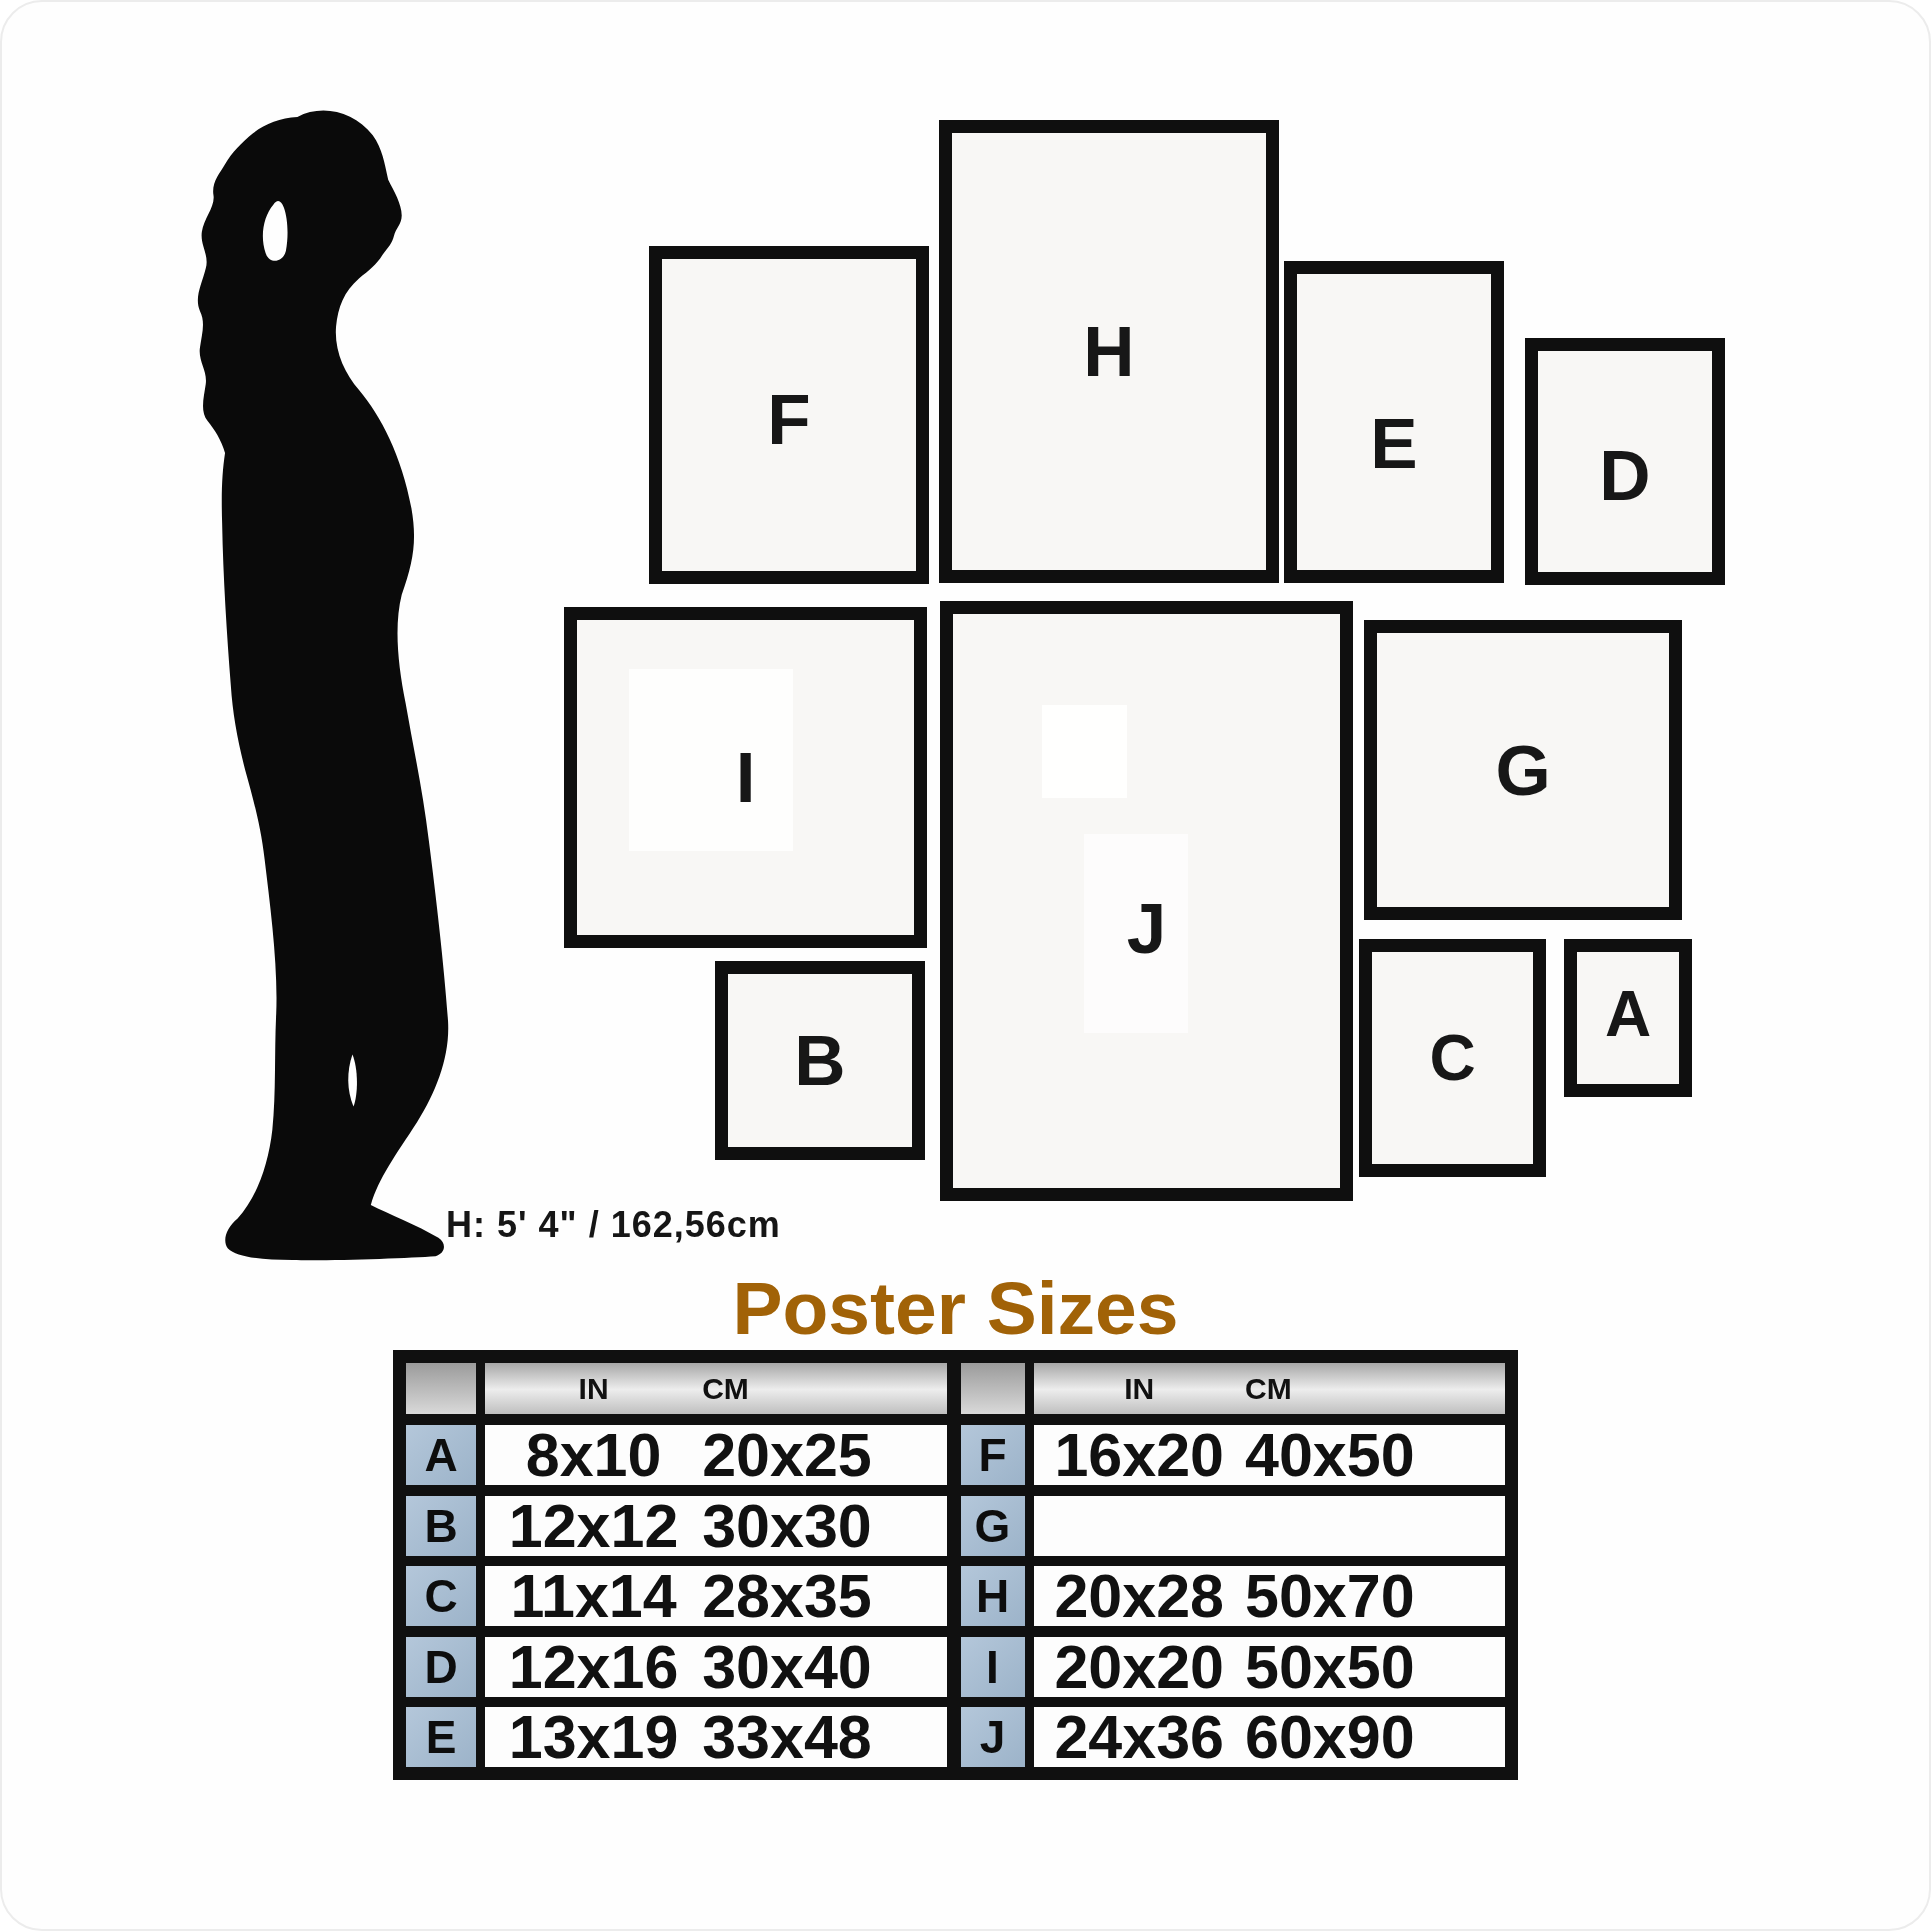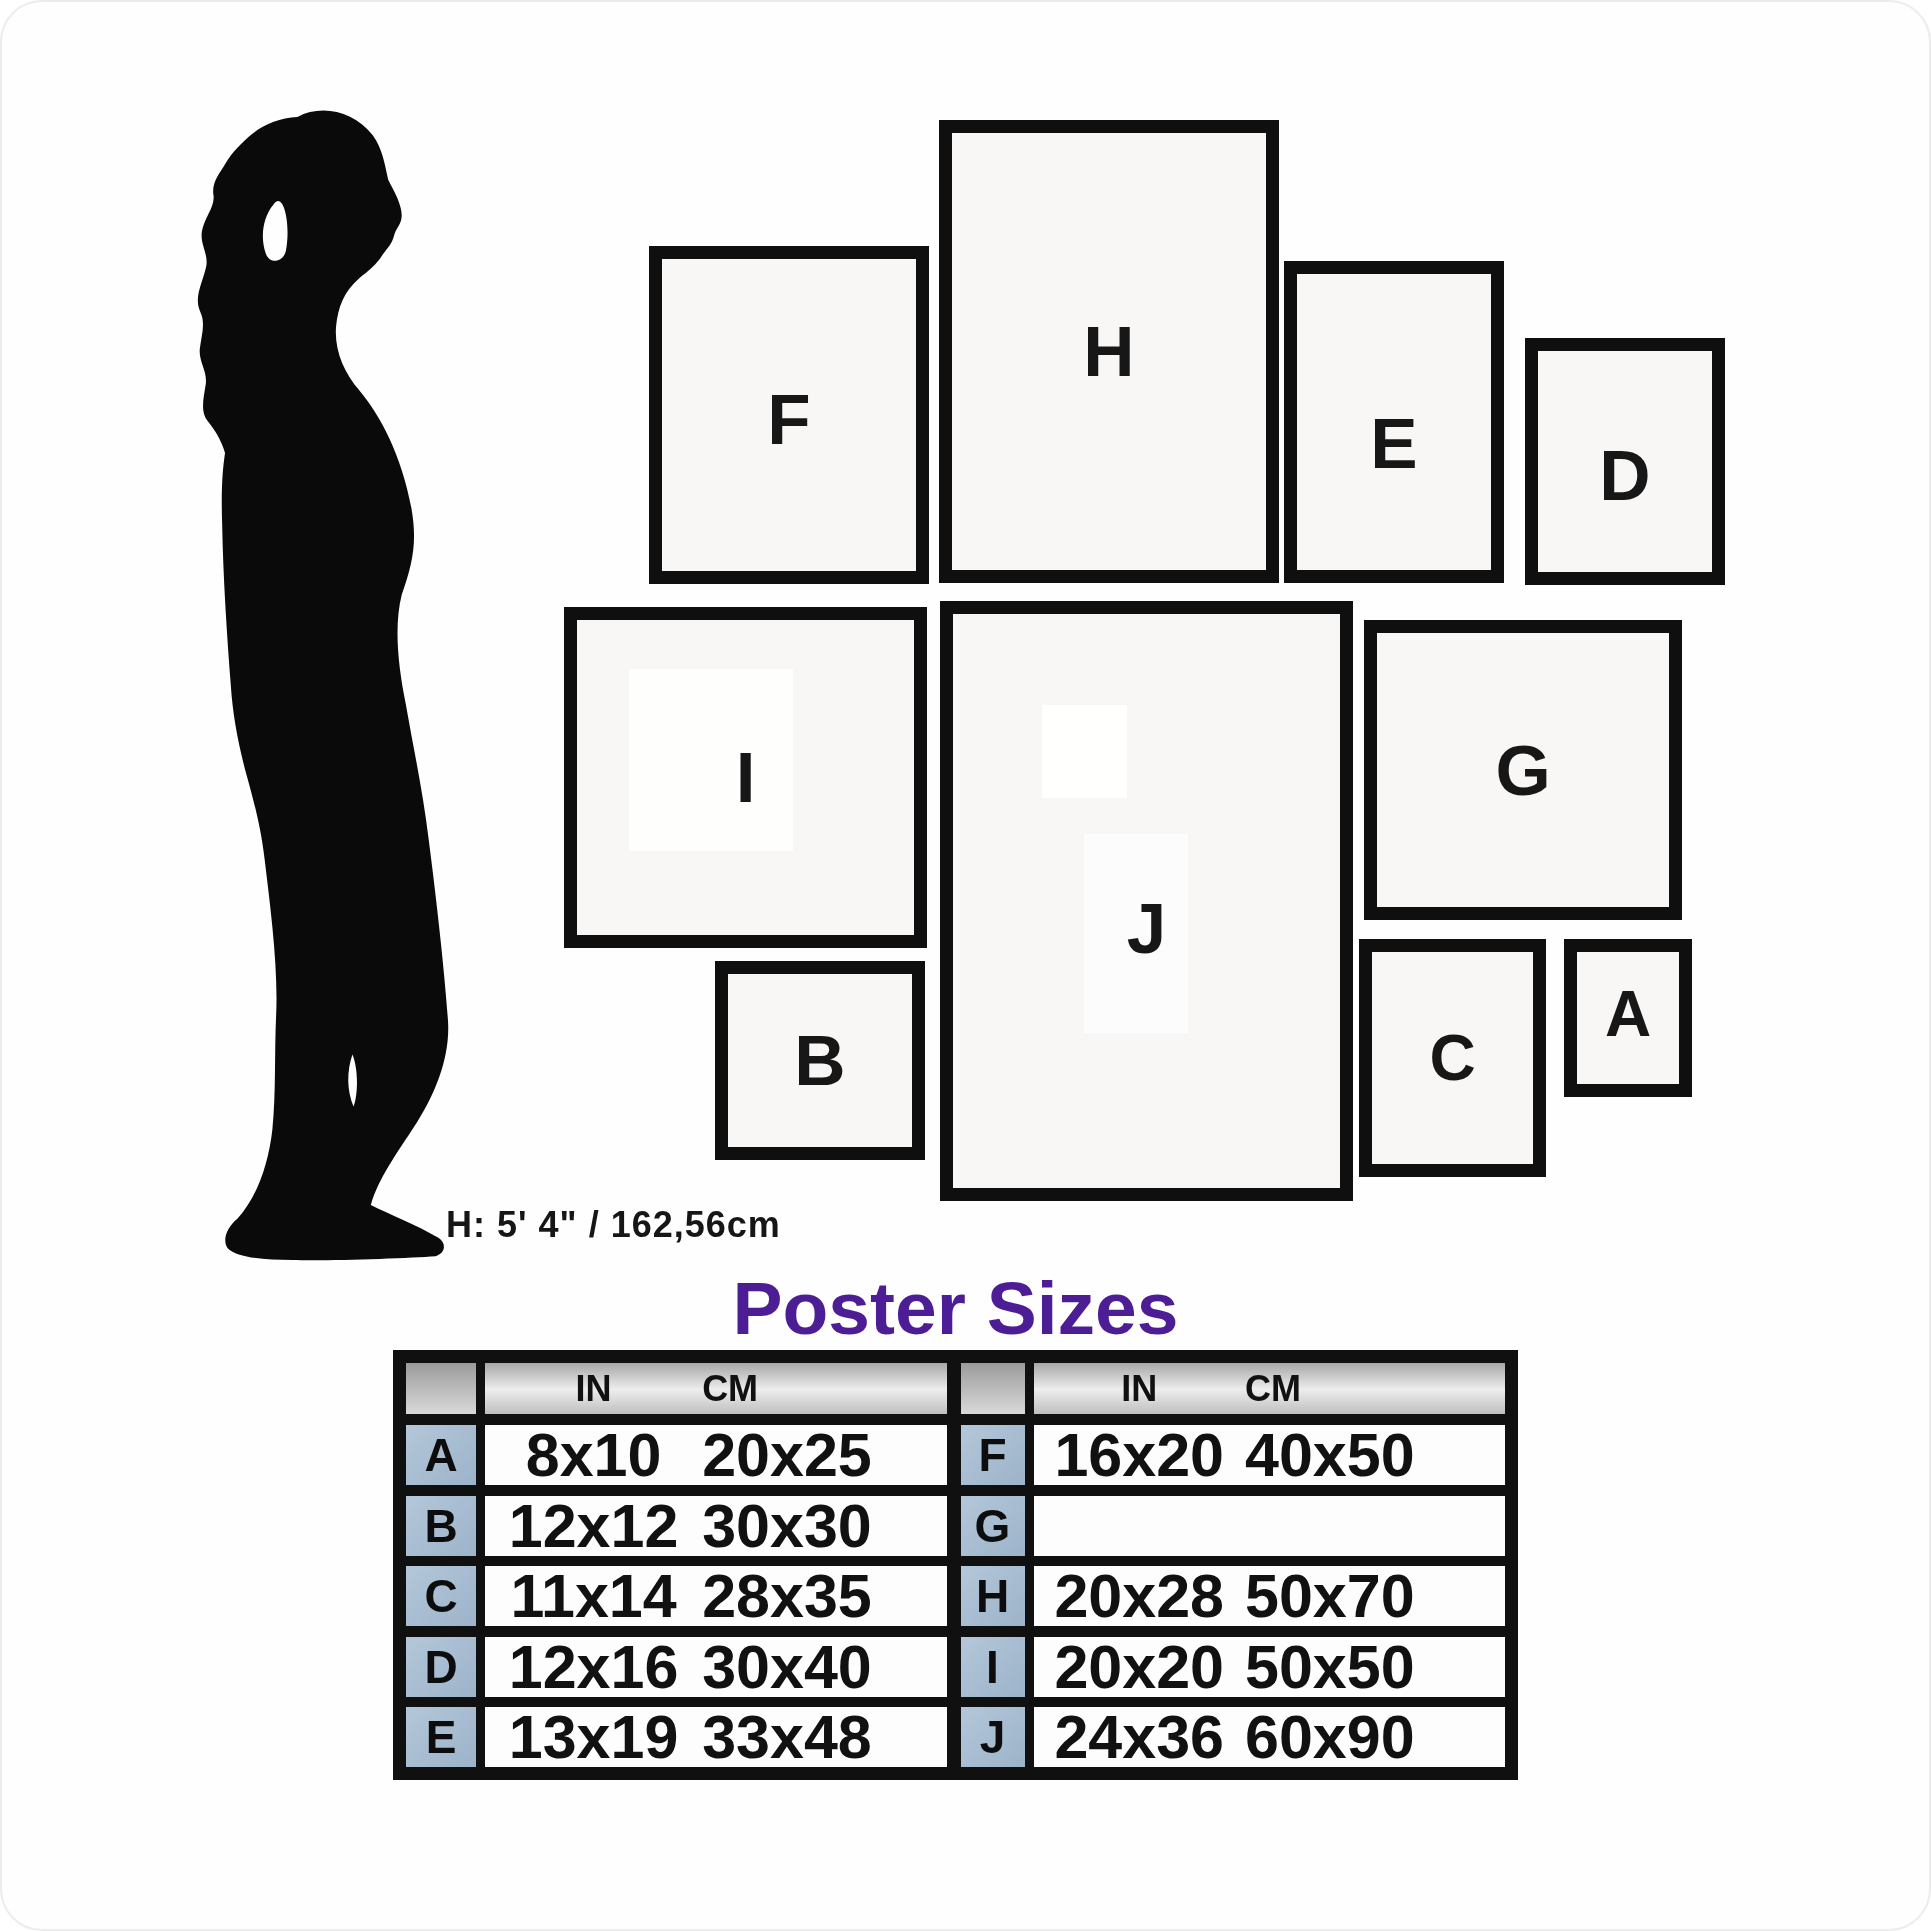--- a/index.html
+++ b/index.html
@@ -46,39 +46,39 @@
   .f-F .letter{transform:translateY(3.9px);}
   .f-C .letter{font-size:64px;}
   .f-A .letter{font-size:64px;transform:translateY(-3.9px);}
   .ghost{position:absolute;background:#ffffff;}
   .ghost-i{left:628px;top:668px;width:164px;height:182px;opacity:.8;}
   .ghost-j1{left:1041px;top:703px;width:85px;height:93px;opacity:.9;}
   .ghost-j2{left:1083px;top:832px;width:104px;height:199px;opacity:.65;}
   
   .tbl-title{
     position:absolute;left:391px;top:1263px;width:1125px;
-    text-align:center;font-size:75px;font-weight:bold;color:#4c1d95;
+    text-align:center;font-size:75px;font-weight:bold;color:#a16207;
   }
   .size-table{
     position:absolute;left:391px;top:1348px;width:1125px;
     border:13.5px solid #101010;background:#fdfdfd;
   }
   .thead{
     display:flex;height:62px;
     background:linear-gradient(180deg,#a7a7a7 0%,#ededed 52%,#bfbfbf 100%);
     border-bottom:11.6px solid #101010;
     font-size:39px;font-weight:bold;
   }
   .corner{width:79px;border-right:9.7px solid #101010;
     background:linear-gradient(180deg,#9b9b9b,#d9d9d9);}
   .corner.r{width:73px;}
   .vals{display:flex;align-items:center;font-weight:bold;}
   .vals.l{width:462px;}
   .vals.r{width:450px;}
-  .thead .vals{font-size:36px;}
+  .thead .vals{font-size:30px;}
   .vals .in{display:inline-block;width:47%;text-align:center;}
   .vals .cm{display:inline-block;width:44%;text-align:left;}
   .middiv{width:13.5px;background:#101010;}
   .sep{height:10.6px;background:#101010;}
   .row{display:flex;height:60px;background:#fdfdfd;font-size:53px;font-weight:bold;}
   .cell-letter{
     width:79px;border-right:9.7px solid #101010;
     background:linear-gradient(135deg,#b4c7da 0%,#9cb3c9 100%);
     display:flex;align-items:center;justify-content:center;
     font-size:46px;font-weight:bold;color:#0d0d0d;

